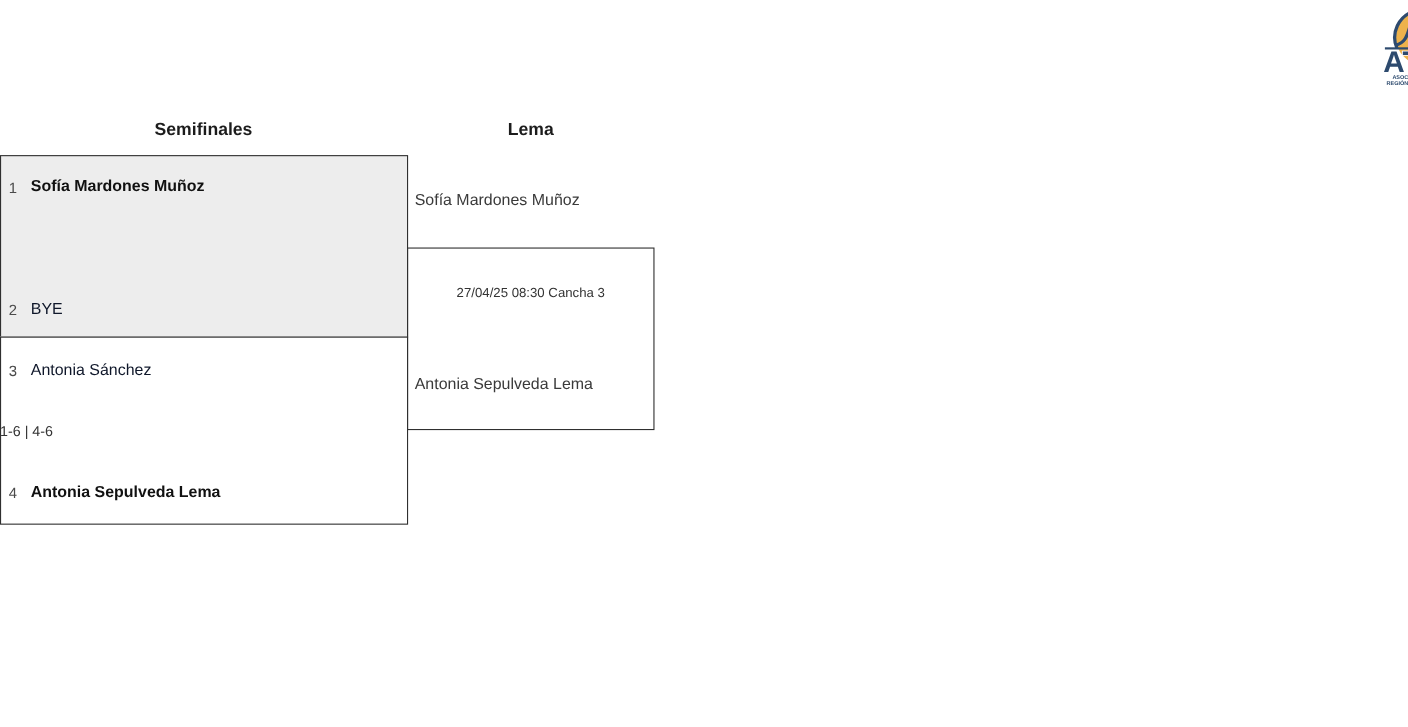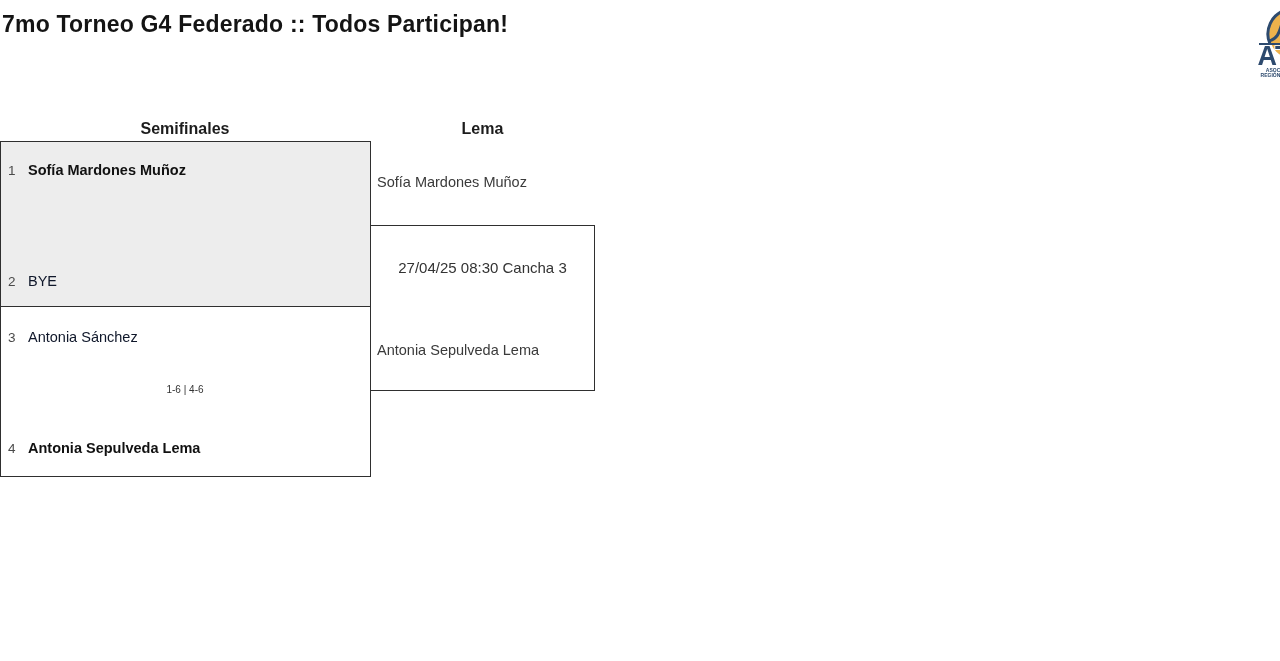--- a/index.html
+++ b/index.html
@@ -18,21 +18,21 @@
     left: 2px; top: 8px;
     font-size: 23px; font-weight: 700; color: #141414;
     line-height: 33px; letter-spacing: 0.2px;
   }
 
   
   .logo-wrap { left: 1256px; top: 4px; width: 76px; height: 74px; }
 
   
   .round-header {
-    top: 120px; text-align: center;
+    top: 110px; text-align: center;
     font-size: 16px; font-weight: 600; color: #1c1c1c;
   }
   .round-header.semis { left: 0; width: 370px; }
   .round-header.final { left: 370px; width: 225px; }
 
   
   .match-box {
     border: 1px solid #2f2f2f;
     box-sizing: border-box;
     background: #ffffff;
@@ -55,47 +55,46 @@
   .player .name { color: #0f172a; }
   .player.winner .name { font-weight: 700; color: #111; }
 
   .slot-1 { left: 8px; top: 160px; }
   .slot-2 { left: 8px; top: 271px; }
   .slot-3 { left: 8px; top: 327px; }
   .slot-4 { left: 8px; top: 438px; }
 
   .score {
     left: 0; top: 384px; width: 370px;
-    text-align: center; font-size: 10px; color: #333;
+    font-size: 13px; color: #333;
   }
 
   
   .final-player { font-size: 14.5px; color: #3a3a3a; white-space: nowrap; }
   .final-top { left: 377px; top: 174px; }
   .final-bottom { left: 377px; top: 342px; }
   .schedule {
     left: 371px; top: 259px; width: 223px;
-    text-align: center; font-size: 15px; color: #333; white-space: nowrap;
+    text-align: center; font-size: 12px; color: #333; white-space: nowrap;
   }
 
   .logo-acronym-text {
     font-family: "Liberation Sans", sans-serif;
     font-weight: bold;
     paint-order: stroke fill;
   }
   .logo-small-text {
     font-family: "Liberation Sans", sans-serif;
     font-weight: bold;
   }
 </style>
 </head>
 <body>
 
 <div class="abs page-title">
-  <div>7mo Torneo G4 Federado :: Todos Participan!</div>
 </div>
 
 <div class="abs logo-wrap">
   <svg width="76" height="74" viewBox="0 0 76 74">
     <circle cx="38" cy="30" r="25" fill="#edb24c"></circle>
     <path d="M 14 40 A 25 25 0 0 1 30 6" fill="none" stroke="#2d4a6e" stroke-width="3"></path>
     <path d="M 13 37 C 29 33, 21 13, 36 9 C 46 6.5, 49 17, 61 15" fill="none" stroke="#2d4a6e" stroke-width="3"></path>
     <rect x="3" y="39" width="70" height="2" fill="#2d4a6e"></rect>
     <text class="logo-acronym-text" x="38" y="61" text-anchor="middle" font-size="27" fill="#2d4a6e" stroke="#ffffff" stroke-width="1.6">ATRA</text>
     <text class="logo-small-text" x="38" y="67.5" text-anchor="middle" font-size="5" fill="#2d4a6e">ASOCIACIÓN DE TENIS</text>

